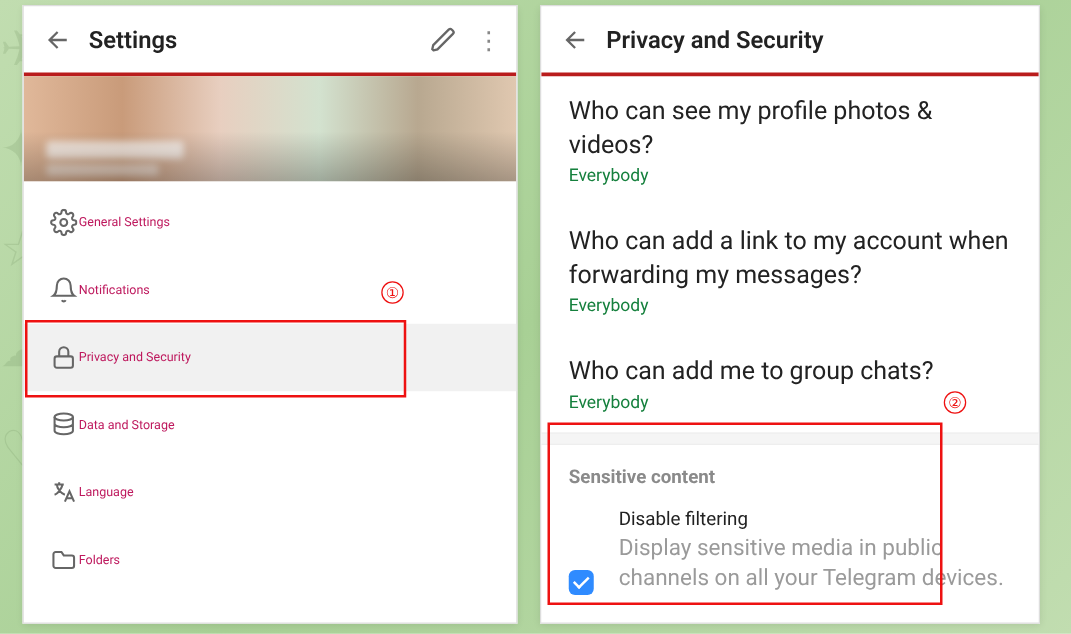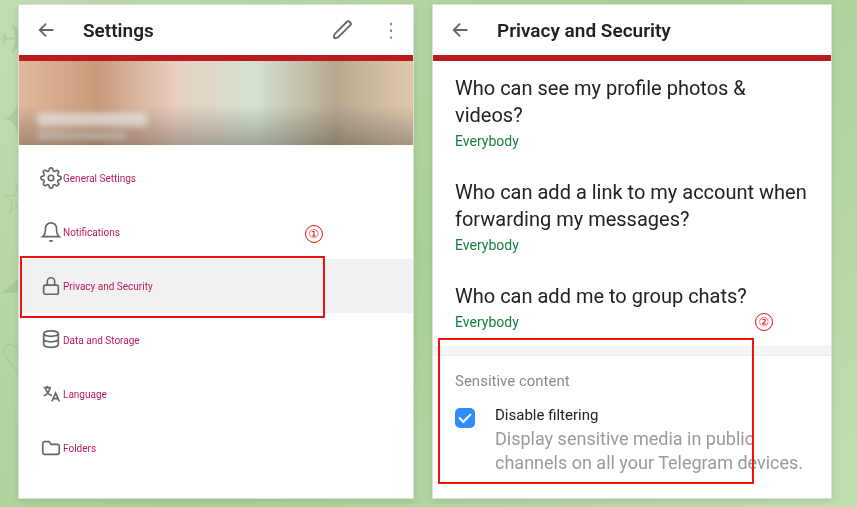--- a/index.html
+++ b/index.html
@@ -24,22 +24,22 @@
     box-shadow: 0 2px 6px rgba(0,0,0,0.1);
     overflow: hidden;
   }
   .panel-left { left: 18px; top: 4px; width: 396px; height: 495px; }
   .panel-right { left: 432px; top: 4px; width: 400px; height: 495px; }
 
   .header {
     height: 56px;
     display:flex; align-items:center;
     padding: 0 10px;
-    border-bottom: 6px solid #b91c1c;
-    gap: 18px;
+    border-bottom: 3px solid #b91c1c;
+    gap: 6px;
   }
   .header .title { font-size: 19px; font-weight: 600; color:#222; flex:1; }
   .iconbtn { width:36px; height:36px; display:flex; align-items:center; justify-content:center; color:#666; border-radius:50%; cursor:pointer;}
   .iconbtn svg { width:22px; height:22px; stroke:#666; fill:none; stroke-width:2;}
   .kebab { font-size:20px; color:#888; width:24px; text-align:center; cursor:pointer;}
 
   .profile-banner {
     height: 84px;
     background: linear-gradient(90deg, #e0b89a 0%, #c99b7a 20%, #e8cfc0 40%, #d3e2cf 60%, #b8a890 80%, #e0c8b0 100%);
     position: relative;
@@ -65,22 +65,22 @@
   .menu-item .micon svg { width:22px; height:22px; stroke:#666; fill:none; stroke-width:1.8;}
   .menu-item.active { background:#f1f1f1; }
 
   
   .r-body { padding: 0; }
   .priv-item { padding: 14px 22px 16px 22px; }
   .priv-item .q { font-size: 20px; color:#222; line-height:1.35; margin-bottom:4px;}
   .priv-item .a { font-size: 14px; color:#15803d; }
   .section-gap { height:10px; background:#f5f5f5; border-top:1px solid #eee; border-bottom:1px solid #eee;}
 
-  .section-title { padding: 16px 22px 10px 22px; font-size:15px; color:#8a8a8a; font-weight:400;}
-  .check-row { display:flex; padding: 6px 22px 12px 22px; gap:20px; align-items:flex-start;}
+  .section-title { padding: 16px 22px 10px 22px; font-size:15px; color:#8a8a8a; font-weight:700;}
+  .check-row { display:flex; padding: 6px 22px 12px 22px; gap:20px; align-items:flex-end;}
   .checkbox {
     width:20px; height:20px; border-radius:5px; background:#2f8bff; position:relative; flex-shrink:0; margin-top:2px;
   }
   .checkbox::after{
     content:""; position:absolute; left:4px; top:5px; width:10px; height:5px;
     border-left:2.5px solid #fff; border-bottom:2.5px solid #fff; transform:rotate(-45deg);
   }
   .check-row .ck-title { font-size:15px; color:#222; margin-bottom:3px;}
   .check-row .ck-desc { font-size:18px; color:#9a9a9a; line-height:1.35;}
 

